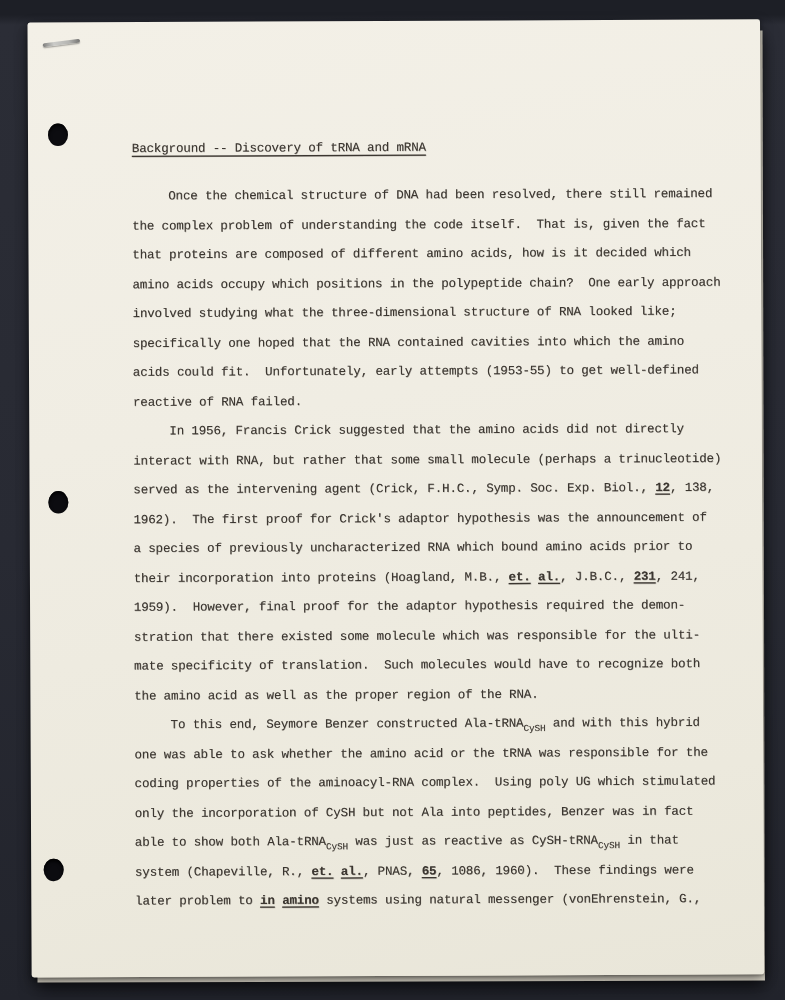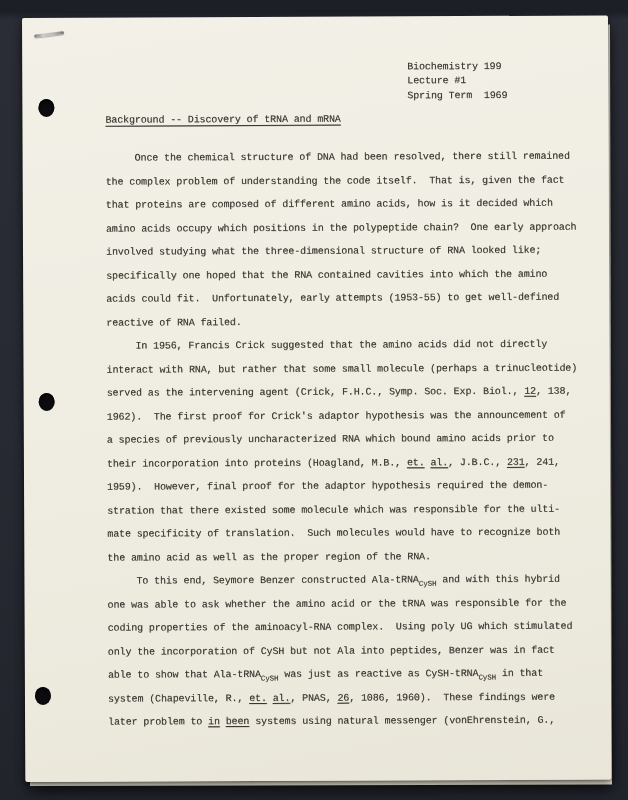--- a/index.html
+++ b/index.html
@@ -36,39 +36,34 @@
   .typed{font-size:10px;letter-spacing:-0.12px;text-shadow:0.3px 0.3px 0 rgba(59,54,48,.45);}
   .header-block{position:absolute;left:385px;top:44px;}
   .header-block .line{display:block;white-space:pre;line-height:14.3px;}
   .doc-title{
     position:absolute;left:83px;top:97px;white-space:pre;
     text-decoration:underline;text-underline-offset:3px;
   }
   .doc-body{position:absolute;left:83px;top:129px;width:482px;}
   .doc-body .line{display:block;white-space:pre;height:23.5px;line-height:23.5px;}
   .doc-body .line.indent{padding-left:29px;}
-  .u{text-decoration:underline;text-underline-offset:2px;}
+  .u{text-decoration:underline;text-underline-offset:2px;font-weight:bold;}
   .sub{font-size:7.5px;vertical-align:-3.5px;letter-spacing:-0.1px;}
 </style>
 </head>
 <body>
 
 <div class="under-sheet"></div>
 
 <div class="paper">
   <div class="staple"></div>
   <div class="hole h1"></div>
   <div class="hole h2"></div>
   <div class="hole h3"></div>
 
-  <div class="header-block typed">
-    <span class="line">Biochemistry 199</span>
-    <span class="line">Lecture #1</span>
-    <span class="line">Spring Term  1969</span>
-  </div>
 
   <div class="doc-title typed">Background -- Discovery of tRNA and mRNA</div>
 
   <div class="doc-body typed">
       <div class="line indent"><span>Once the chemical structure of DNA had been resolved, there still remained</span></div>
       <div class="line"><span>the complex problem of understanding the code itself.  That is, given the fact</span></div>
       <div class="line"><span>that proteins are composed of different amino acids, how is it decided which</span></div>
       <div class="line"><span>amino acids occupy which positions in the polypeptide chain?  One early approach</span></div>
       <div class="line"><span>involved studying what the three-dimensional structure of RNA looked like;</span></div>
       <div class="line"><span>specifically one hoped that the RNA contained cavities into which the amino</span></div>
@@ -81,17 +76,17 @@
       <div class="line"><span>a species of previously uncharacterized RNA which bound amino acids prior to</span></div>
       <div class="line"><span>their incorporation into proteins (Hoagland, M.B., </span><span class="u">et.</span><span> </span><span class="u">al.</span><span>, J.B.C., </span><span class="u">231</span><span>, 241,</span></div>
       <div class="line"><span>1959).  However, final proof for the adaptor hypothesis required the demon-</span></div>
       <div class="line"><span>stration that there existed some molecule which was responsible for the ulti-</span></div>
       <div class="line"><span>mate specificity of translation.  Such molecules would have to recognize both</span></div>
       <div class="line"><span>the amino acid as well as the proper region of the RNA.</span></div>
       <div class="line indent"><span>To this end, Seymore Benzer constructed Ala-tRNA</span><span class="sub">CySH</span><span> and with this hybrid</span></div>
       <div class="line"><span>one was able to ask whether the amino acid or the tRNA was responsible for the</span></div>
       <div class="line"><span>coding properties of the aminoacyl-RNA complex.  Using poly UG which stimulated</span></div>
       <div class="line"><span>only the incorporation of CySH but not Ala into peptides, Benzer was in fact</span></div>
-      <div class="line"><span>able to show that Ala-tRNA</span><span class="sub">CySH</span><span> was just as reactive as CySH-tRNA</span><span class="sub">CySH</span><span> in that</span></div>
-      <div class="line"><span>system (Chapeville, R., </span><span class="u">et.</span><span> </span><span class="u">al.</span><span>, PNAS, </span><span class="u">26</span><span>, 1086, 1960).  These findings were</span></div>
-      <div class="line"><span>later problem to </span><span class="u">in</span><span> </span><span class="u">been</span><span> systems using natural messenger (vonEhrenstein, G.,</span></div>
+      <div class="line"><span>able to show both Ala-tRNA</span><span class="sub">CySH</span><span> was just as reactive as CySH-tRNA</span><span class="sub">CySH</span><span> in that</span></div>
+      <div class="line"><span>system (Chapeville, R., </span><span class="u">et.</span><span> </span><span class="u">al.</span><span>, PNAS, </span><span class="u">65</span><span>, 1086, 1960).  These findings were</span></div>
+      <div class="line"><span>later problem to </span><span class="u">in</span><span> </span><span class="u">amino</span><span> systems using natural messenger (vonEhrenstein, G.,</span></div>
     </div>
 </div>
 
 </body></html>

